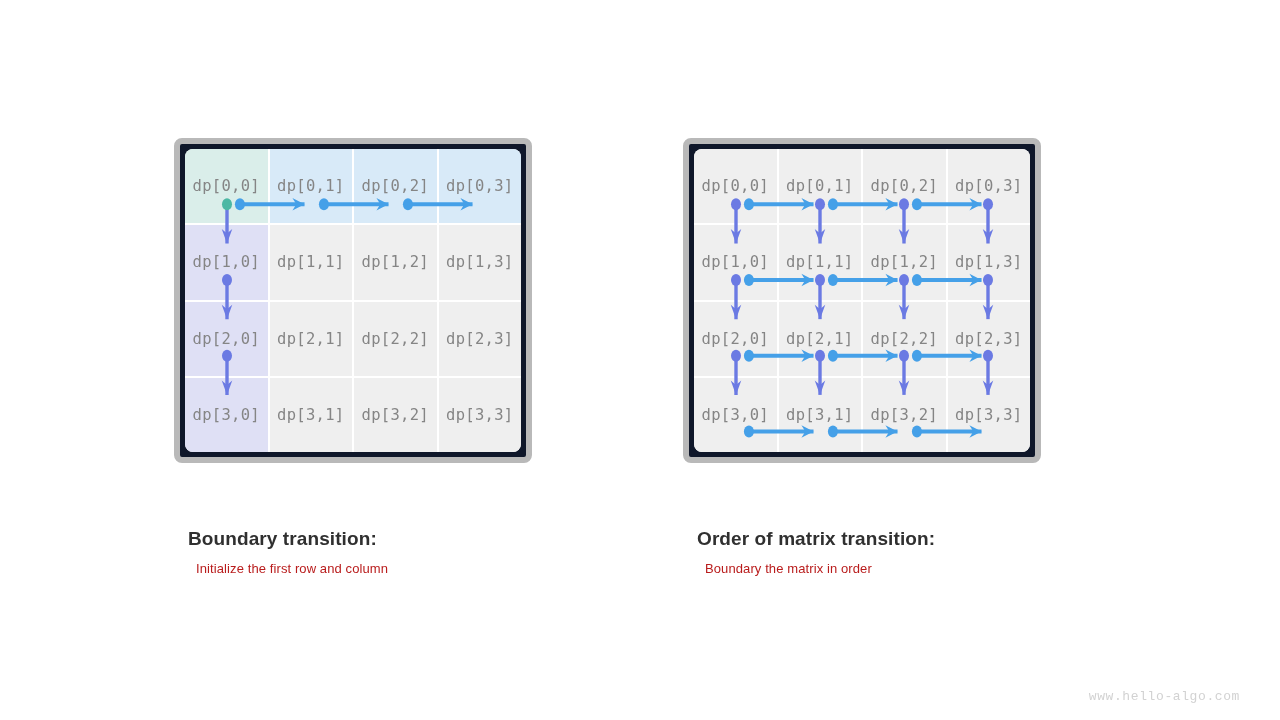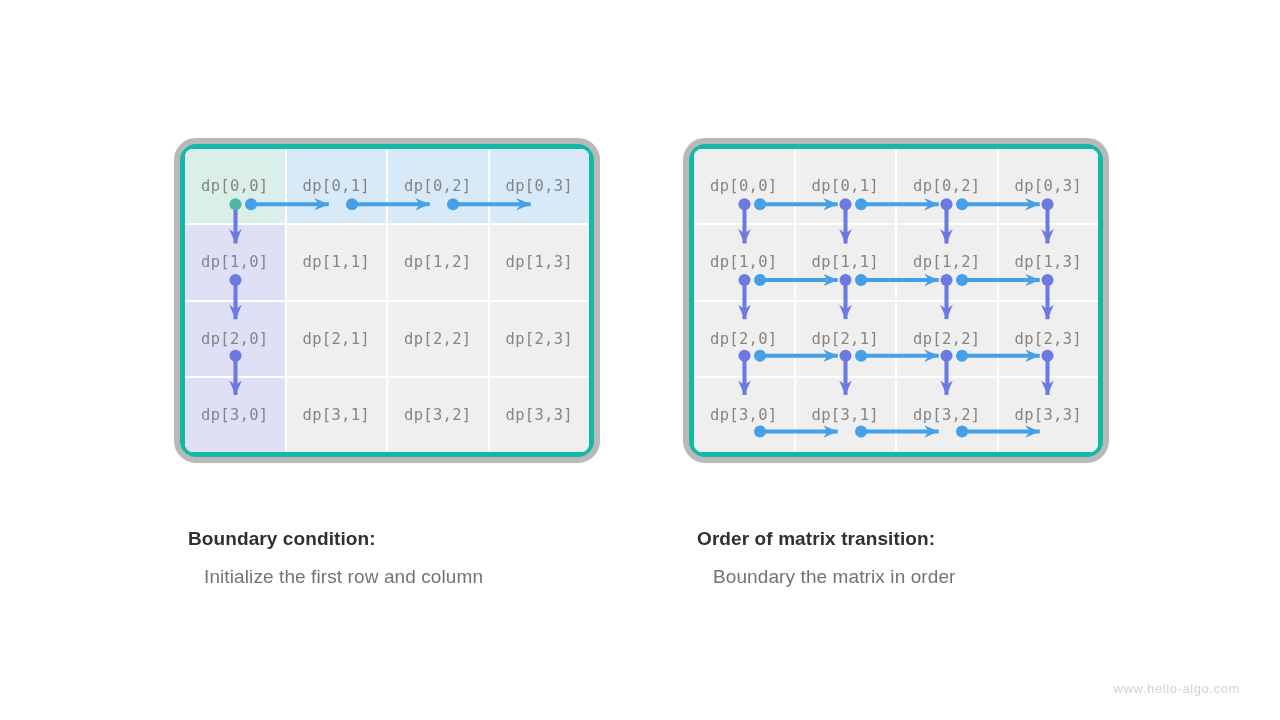--- a/index.html
+++ b/index.html
@@ -22,24 +22,24 @@
     left: 0;
   }
   #panel-left  { left: 174px; top: 138px; }
   #panel-right { left: 683px; top: 138px; }
 
   
   .grid-frame {
     position: relative;
     box-sizing: border-box;
     border: 6px solid #b9b9b9;
-    border-radius: 22px;
-    background: #14b8a6;
+    border-radius: 8px;
+    background: #0f172a;
     padding: 5px;
-    width: 426px;
+    width: 358px;
     height: 325px;
   }
   .grid-inner {
     position: relative;
     width: 100%;
     height: 100%;
     display: grid;
     grid-template-columns: repeat(4, 1fr);
     grid-template-rows: repeat(4, 1fr);
     gap: 2px;
@@ -79,32 +79,32 @@
   #caption-left  { left: 188px; top: 528px; }
   #caption-right { left: 697px; top: 528px; }
   .caption-title {
     font-size: 19px;
     font-weight: bold;
     color: #303030;
     margin: 0 0 11px 0;
     letter-spacing: 0.1px;
   }
   .caption-sub {
-    font-size: 19px;
-    color: #737373;
-    margin: 16px;
+    font-size: 13px;
+    color: #b91c1c;
+    margin: 8px;
     letter-spacing: 0.1px;
   }
 
   
   #watermark {
     position: absolute;
     right: 40px;
-    bottom: 24px;
-    font-family: Liberation Sans, sans-serif;
+    bottom: 16px;
+    font-family: Liberation Mono, monospace;
     font-size: 13px;
     color: #d2d2d2;
     letter-spacing: 0.6px;
   }
 </style>
 </head>
 <body>
 
 <div class="panel" id="panel-left">
   <div class="grid-frame">
@@ -248,21 +248,21 @@
           <circle cx="172" cy="293.625" r="6.2" fill="#45a0e8"></circle>
           <line x1="276" y1="293.625" x2="356" y2="293.625" stroke="#45a0e8" stroke-width="4.2"></line>
           <path d="M 356 293.625 L 341 287.125 L 345.8 293.625 L 341 300.125 Z" fill="#45a0e8"></path>
           <circle cx="276" cy="293.625" r="6.2" fill="#45a0e8"></circle>
         </svg>
     </div>
   </div>
 </div>
 
 <div class="caption" id="caption-left">
-  <p class="caption-title">Boundary condition:</p>
+  <p class="caption-title">Boundary transition:</p>
   <p class="caption-sub">Initialize the first row and column</p>
 </div>
 
 <div class="caption" id="caption-right">
   <p class="caption-title">Order of matrix transition:</p>
   <p class="caption-sub">Boundary the matrix in order</p>
 </div>
 
 <div id="watermark">www.hello-algo.com</div>
 

